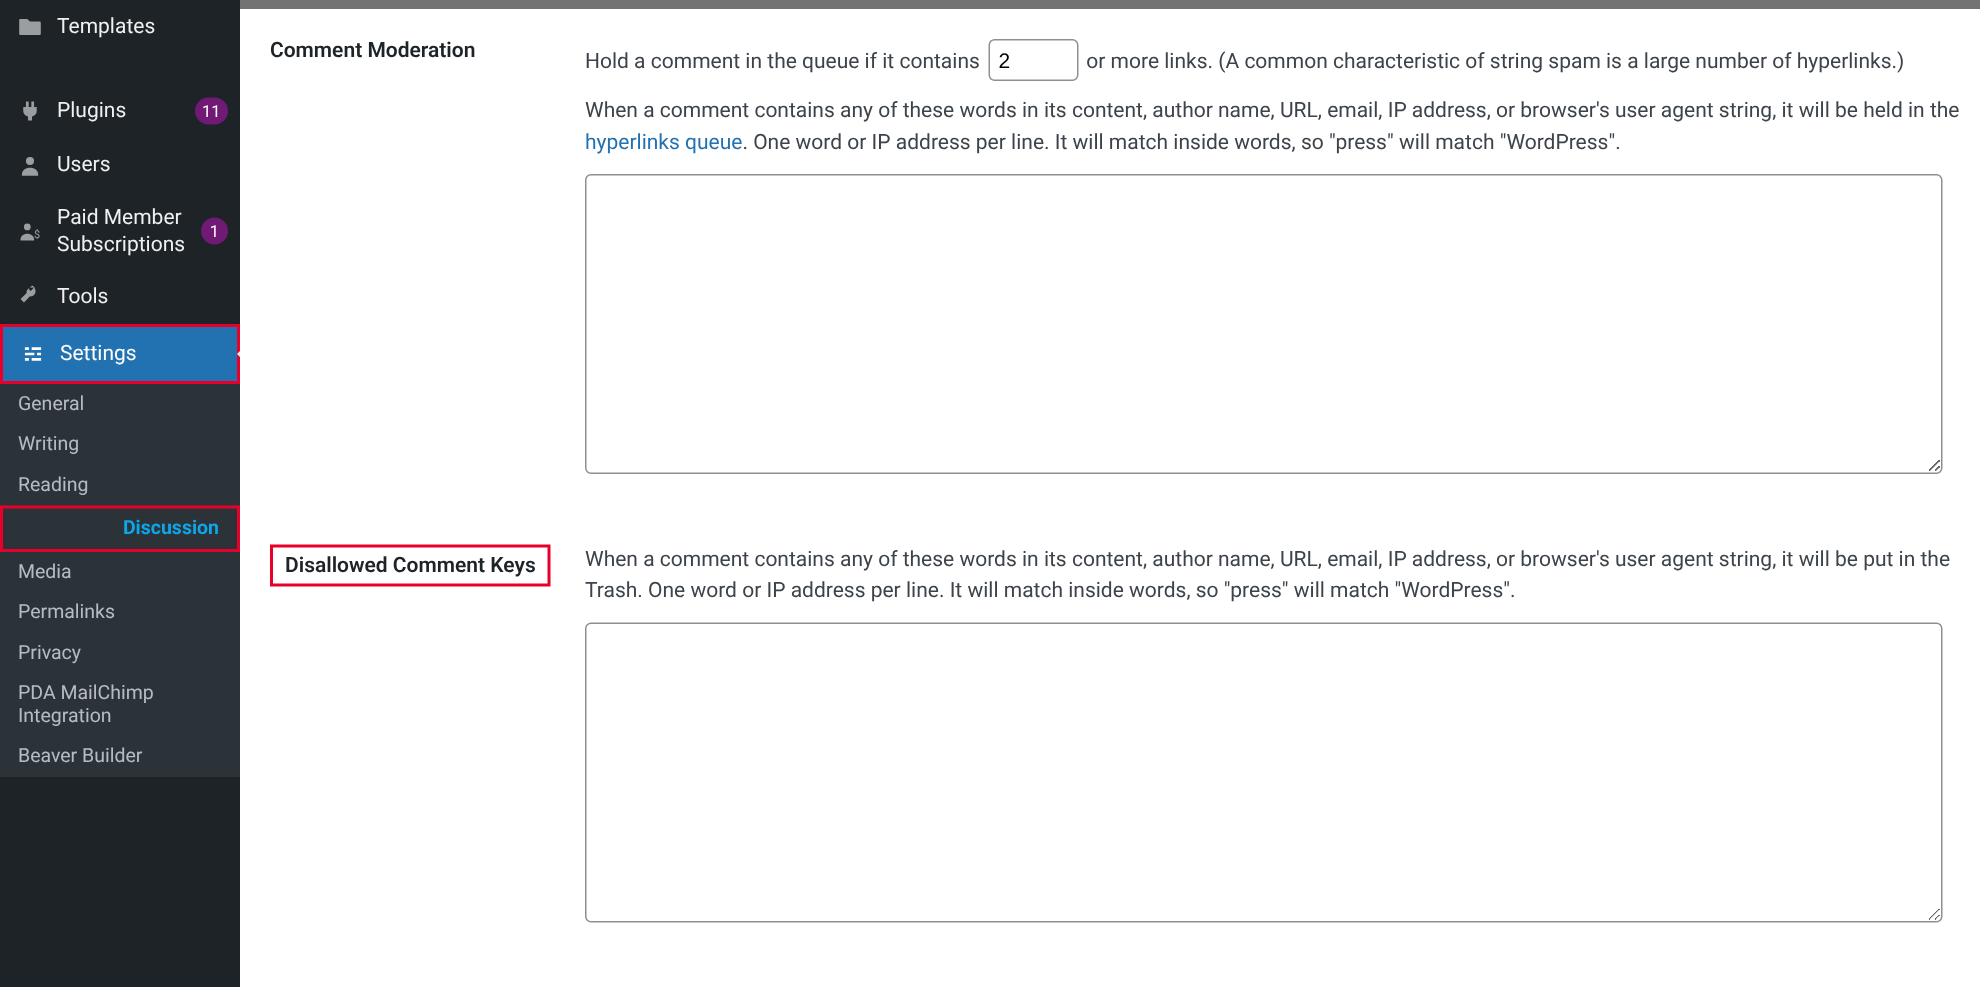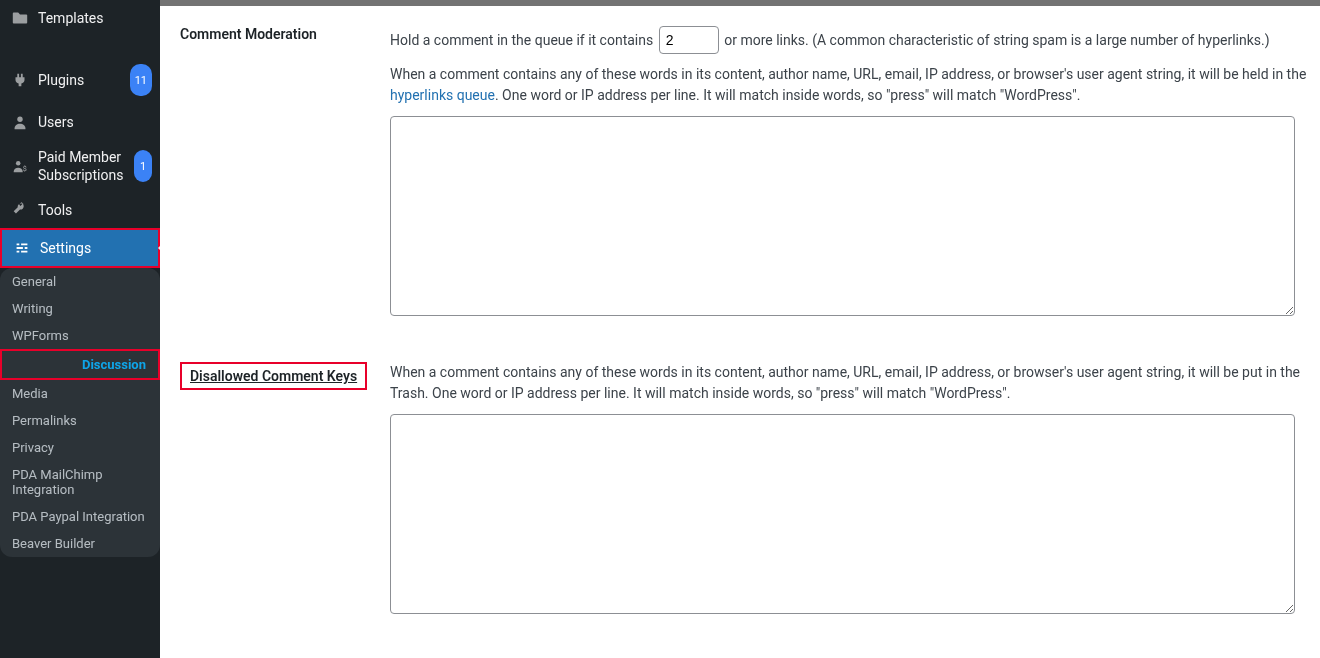--- a/index.html
+++ b/index.html
@@ -39,45 +39,44 @@
     height: 20px;
     display: flex;
     align-items: center;
     justify-content: center;
     margin-right: 8px;
     opacity: 0.6;
   }
   .menu-item.active .icon { opacity: 1; }
   .menu-item .label { flex: 1; line-height: 1.3; }
   .badge {
-    background: #3b82f6;
+    background: #701a75;
     color: #fff;
     border-radius: 10px;
     min-width: 18px;
-    height: 32px;
+    height: 18px;
     font-size: 11px;
     display: inline-flex;
     align-items: center;
     justify-content: center;
     padding: 0 5px;
     margin-left: 4px;
   }
   .menu-arrow {
     position: absolute;
     right: -8px;
     top: 50%;
     transform: translateY(-50%);
     width: 0; height: 0;
     border-top: 8px solid transparent;
     border-bottom: 8px solid transparent;
     border-right: 8px solid #f0f0f1;
   }
   .submenu {
     background: #2c3338;
-    border-radius: 12px;
   }
   .submenu-item {
     padding: 6px 12px;
     color: rgba(240,246,252,.7);
     cursor: pointer;
     font-size: 13px;
   }
   .submenu-item.current {
     color: #0ea5e9;
     font-weight: 700;
@@ -128,21 +127,20 @@
     border: 1px solid #8c8f94;
     border-radius: 4px;
     padding: 6px 8px;
     font-size: 14px;
     resize: both;
   }
   .th-highlight {
     border: 2px solid #e8002a;
     display: inline-block;
     padding: 4px 8px;
-    text-decoration: underline;
   }
   .settings-highlight {
     border: 2px solid #e8002a;
     position: relative;
   }
   .discussion-highlight {
     border: 2px solid #e8002a;
   }
   svg { display: block; }
 </style>
@@ -213,29 +211,28 @@
           </svg>
       </span>
       <span class="label">Settings</span>
       <span class="menu-arrow"></span>
     </div>
   </div>
 
   <div class="submenu">
     <div class="submenu-item">General</div>
     <div class="submenu-item">Writing</div>
-    <div class="submenu-item">WPForms</div>
+    <div class="submenu-item">Reading</div>
     <div class="discussion-highlight">
       <div class="submenu-item current">Discussion</div>
     </div>
     <div class="submenu-item">Media</div>
     <div class="submenu-item">Permalinks</div>
     <div class="submenu-item">Privacy</div>
     <div class="submenu-item">PDA MailChimp Integration</div>
-    <div class="submenu-item">PDA Paypal Integration</div>
     <div class="submenu-item">Beaver Builder</div>
   </div>
 </div>
 
 <div class="content">
   <table class="form-table">
     <tbody>
         <tr>
       <th>
         <span>Comment Moderation</span>

